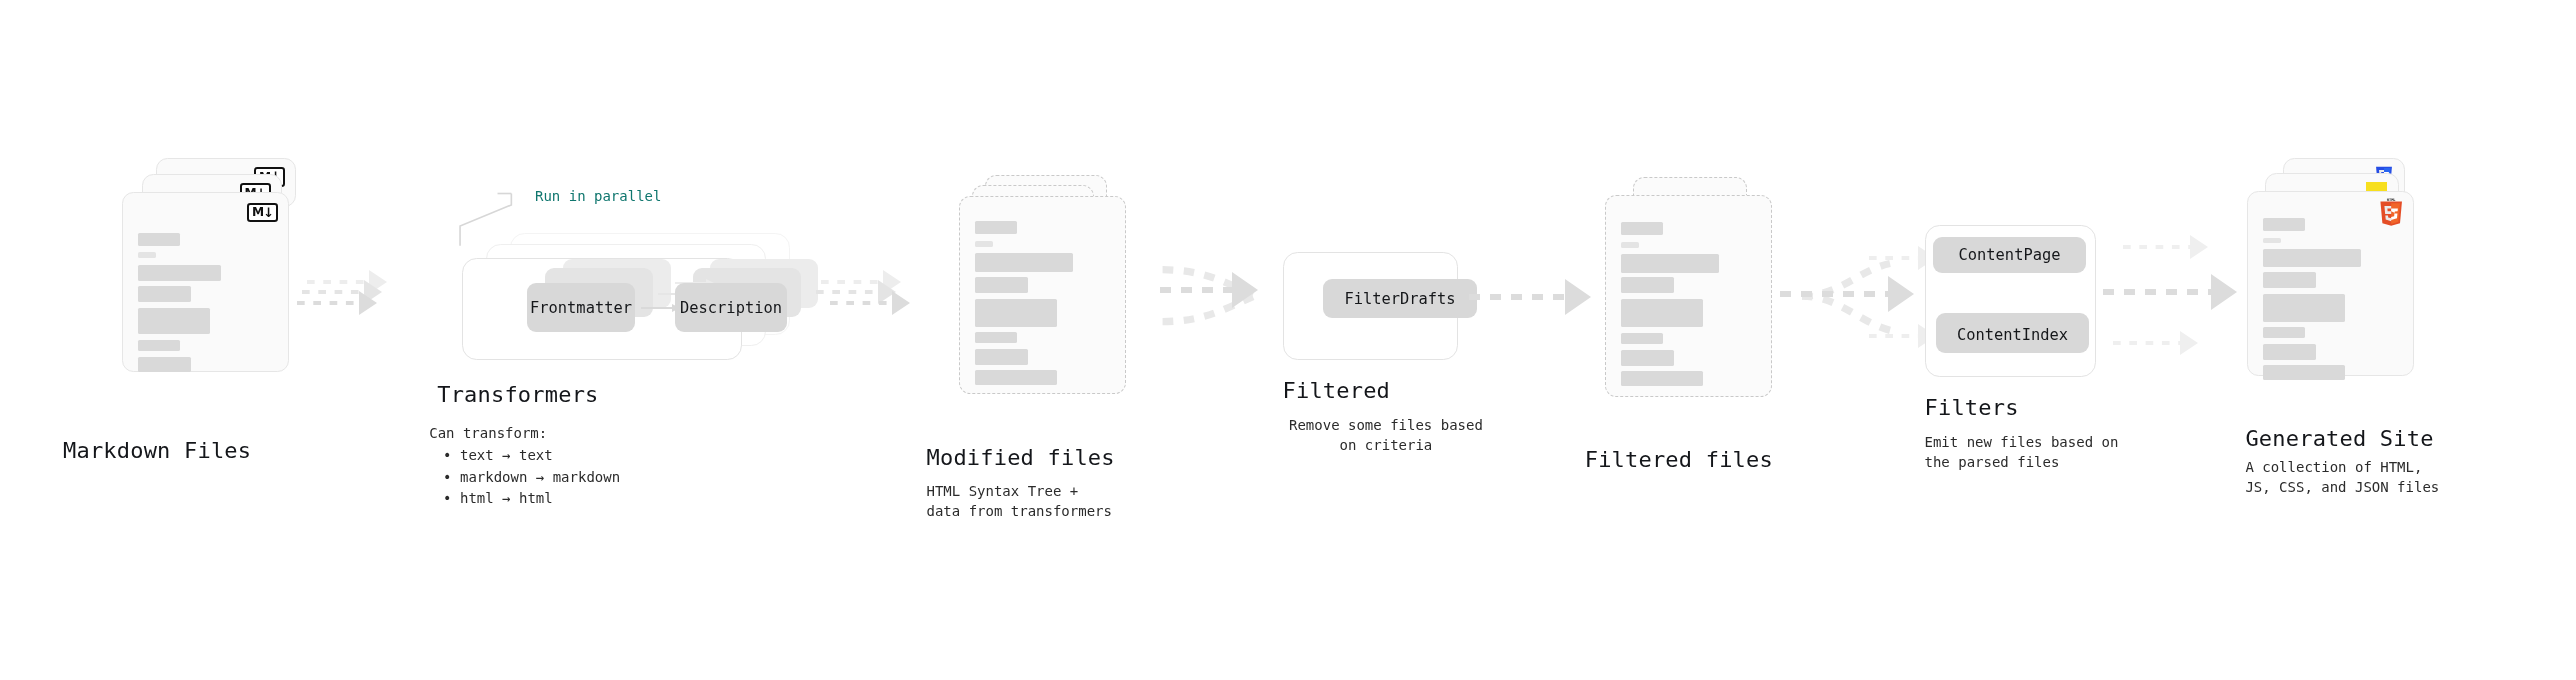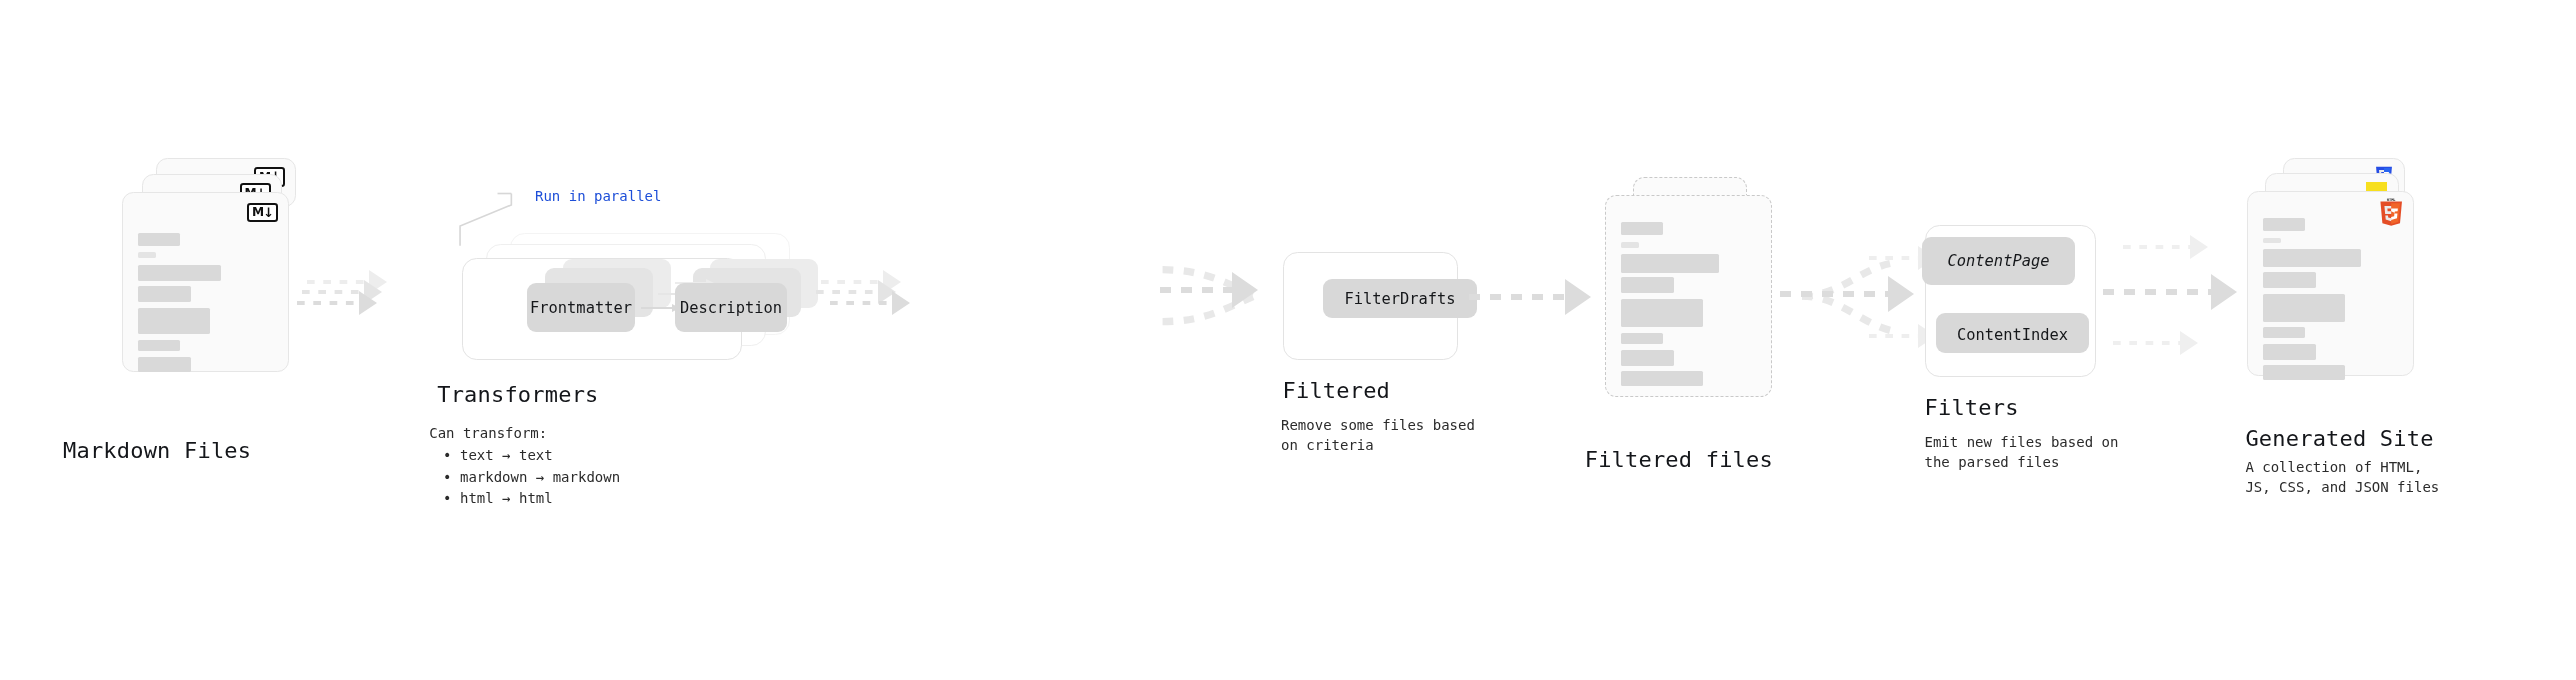--- a/index.html
+++ b/index.html
@@ -93,21 +93,21 @@
   .mini-arrow{position:absolute;height:1.6px;}
   .mini-arrow .ml{position:absolute;left:0;top:0;height:1.6px;width:calc(100% - 7.3px);background:currentColor;}
   .mini-arrow .mh{
     position:absolute;right:0;top:50%;transform:translateY(-50%);
     width:0;height:0;border-style:solid;border-width:4.9px 0 4.9px 8.1px;
     border-color:transparent transparent transparent currentColor;
   }
 
   
   .annot-label{
-    position:absolute;font-size:14px;color:#1d4ed8;white-space:nowrap;
+    position:absolute;font-size:14px;color:#0f766e;white-space:nowrap;
   }
 </style>
 </head>
 <body>
 
 <div class="canvas">
 
   <div class="stage" style="left:122px;top:158px;">
     <div class="doc-stack" style="width:195px;height:260px;">
 
@@ -209,37 +209,58 @@
     <div class="arrow small" style="left:816px;top:286px;width:80px;color:#e4e4e4;">
       <div class="line"></div>
       <div class="head"></div>
     </div>
     <div class="arrow small" style="left:830px;top:297px;width:80px;color:#dcdcdc;">
       <div class="line"></div>
       <div class="head"></div>
     </div>
   </div>
 
+  <div class="stage" style="left:959px;top:175px;">
+    <div class="doc-stack" style="width:187px;height:244px;">
+      <div class="doc dashed" style="left:26px;top:0px;width:122px;height:41px;"></div>
+      <div class="doc dashed" style="left:13px;top:9.8px;width:122px;height:41px;"></div>
+      <div class="doc dashed" style="left:0px;top:21px;width:167px;height:198px;">
+        <div class="doc-body">
+          <div class="bar" style="left:14.6px;top:24.4px;width:42px;height:13px;"></div>
+          <div class="bar light" style="left:14.6px;top:44px;width:18px;height:5.7px;"></div>
+          <div class="bar" style="left:14.6px;top:56px;width:98px;height:18.7px;"></div>
+          <div class="bar" style="left:14.6px;top:80px;width:53px;height:16.3px;"></div>
+          <div class="bar" style="left:14.6px;top:102px;width:82px;height:28.4px;"></div>
+          <div class="bar" style="left:14.6px;top:135px;width:42px;height:11.4px;"></div>
+          <div class="bar" style="left:14.6px;top:152px;width:53px;height:16.3px;"></div>
+          <div class="bar" style="left:14.6px;top:173px;width:82px;height:15.4px;"></div>
+        </div>
+      </div>
+    </div>
+    <div class="title" style="left:-32.5px;top:270px;">Modified files</div>
+    <div class="sub" style="left:-32.5px;top:307px;">HTML Syntax Tree +
+data from transformers</div>
+  </div>
 
   <div>
     <svg width="163" height="81" style="position:absolute;left:1158px;top:260px;overflow:visible;" viewBox="0 0 200 100">
       <path d="M 5 12 C 60 12, 85 30, 120 44" fill="none" stroke="#e8e8e8" stroke-width="9" stroke-dasharray="13 13" stroke-linecap="butt"></path>
       <path d="M 5 76 C 60 76, 85 58, 120 44" fill="none" stroke="#e8e8e8" stroke-width="9" stroke-dasharray="13 13" stroke-linecap="butt"></path>
     </svg>
     <div class="arrow" style="left:1160px;top:284px;width:98px;color:#dcdcdc;">
       <div class="line"></div>
       <div class="head"></div>
     </div>
   </div>
 
   <div class="stage" style="left:1276px;top:244px;">
     <div class="group" style="left:6.5px;top:8.1px;width:175px;height:108px;"></div>
     <div class="pill" style="left:47px;top:35px;width:154px;height:39px;">FilterDrafts</div>
     <div class="title" style="left:6.5px;top:134px;">Filtered</div>
-    <div class="sub" style="left:5px;top:172px;">Remove some files based
+    <div class="sub" style="left:13px;top:172px;text-align:center;">Remove some files based
 on criteria</div>
   </div>
 
   <div class="arrow" style="left:1469px;top:291px;width:122px;color:#dcdcdc;">
     <div class="line"></div>
     <div class="head"></div>
   </div>
 
   <div class="stage" style="left:1605px;top:177px;">
     <div class="doc-stack" style="width:187px;height:244px;">
@@ -274,21 +295,21 @@
       <div class="head"></div>
     </div>
     <div class="arrow small" style="left:1869px;top:330px;width:67px;color:#eeeeee;">
       <div class="line"></div>
       <div class="head"></div>
     </div>
   </div>
 
   <div class="stage" style="left:1918px;top:215px;">
     <div class="group" style="left:6.5px;top:9.8px;width:171px;height:152px;"></div>
-    <div class="pill" style="left:4px;top:22px;width:153px;height:48px;font-style:italic;">ContentPage</div>
+    <div class="pill" style="left:15px;top:22px;width:153px;height:36px;">ContentPage</div>
     <div class="pill" style="left:18px;top:62px;width:153px;height:36px;margin-top:36px;">FolderPage</div>
     <div class="pill" style="left:18px;top:102px;width:153px;height:36px;">ContentIndex</div>
     <div class="title" style="left:6.5px;top:180px;">Filters</div>
     <div class="sub" style="left:6.5px;top:218px;">Emit new files based on
 the parsed files</div>
   </div>
 
   <div>
     <div class="arrow small" style="left:2123px;top:241px;width:85px;color:#efefef;">
       <div class="line"></div>

